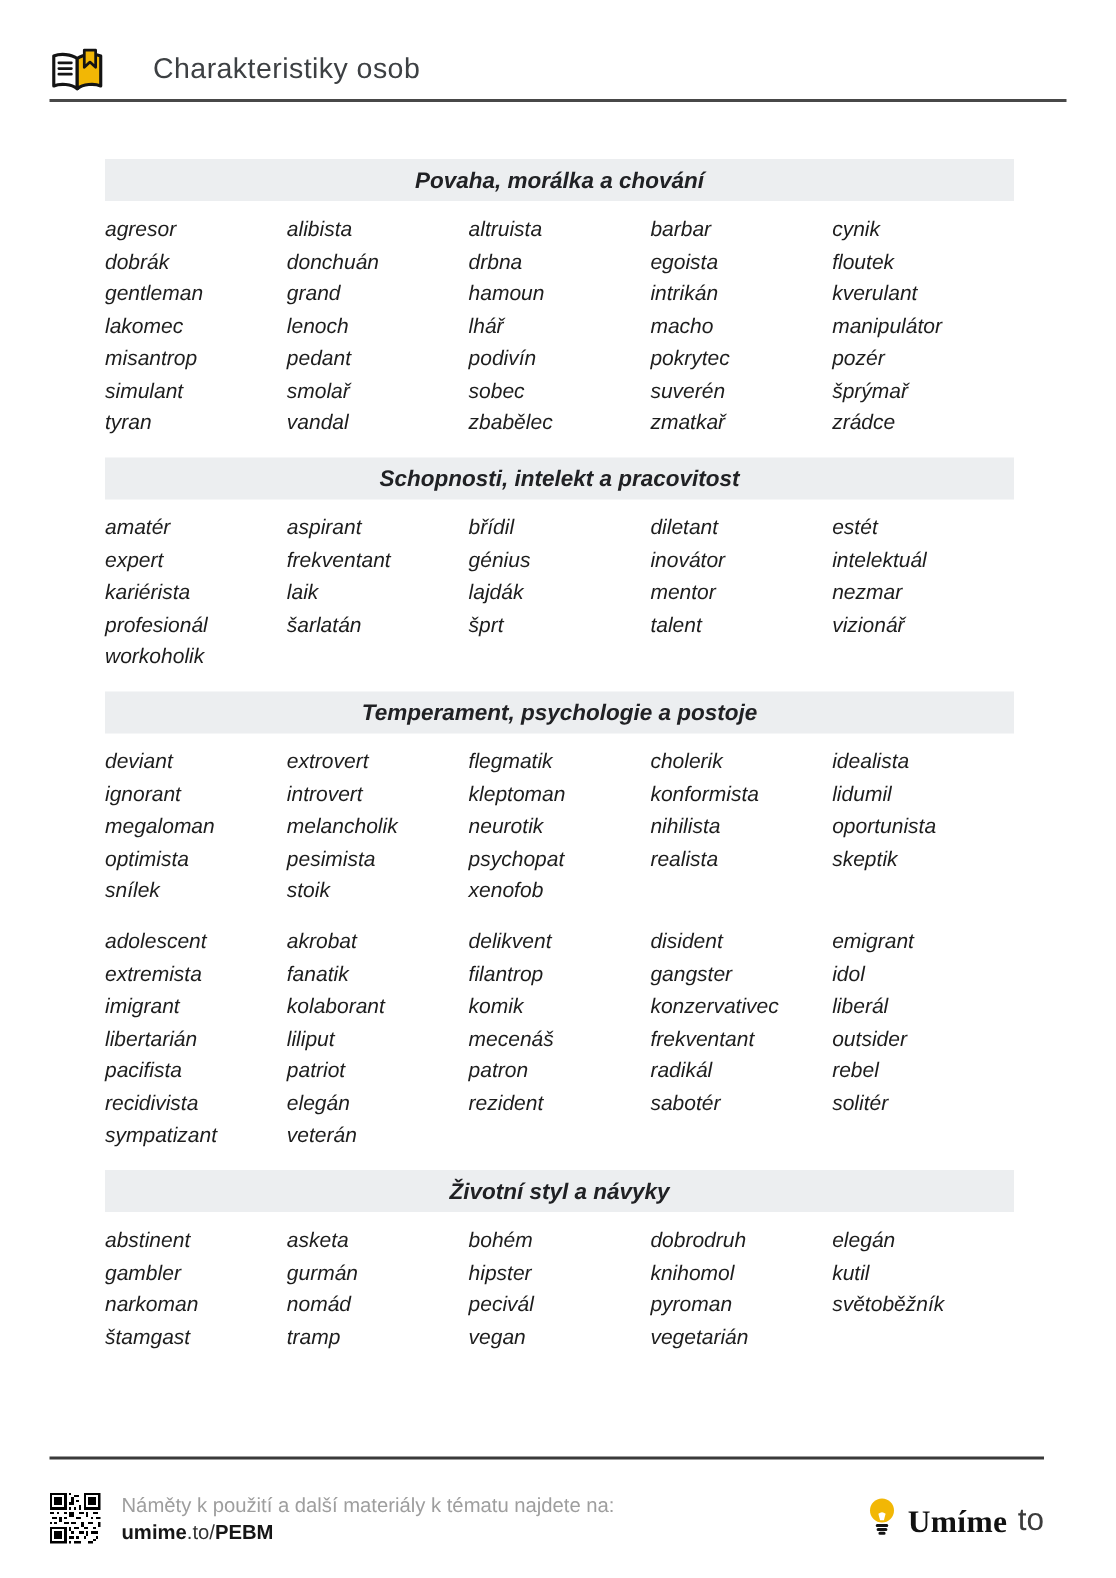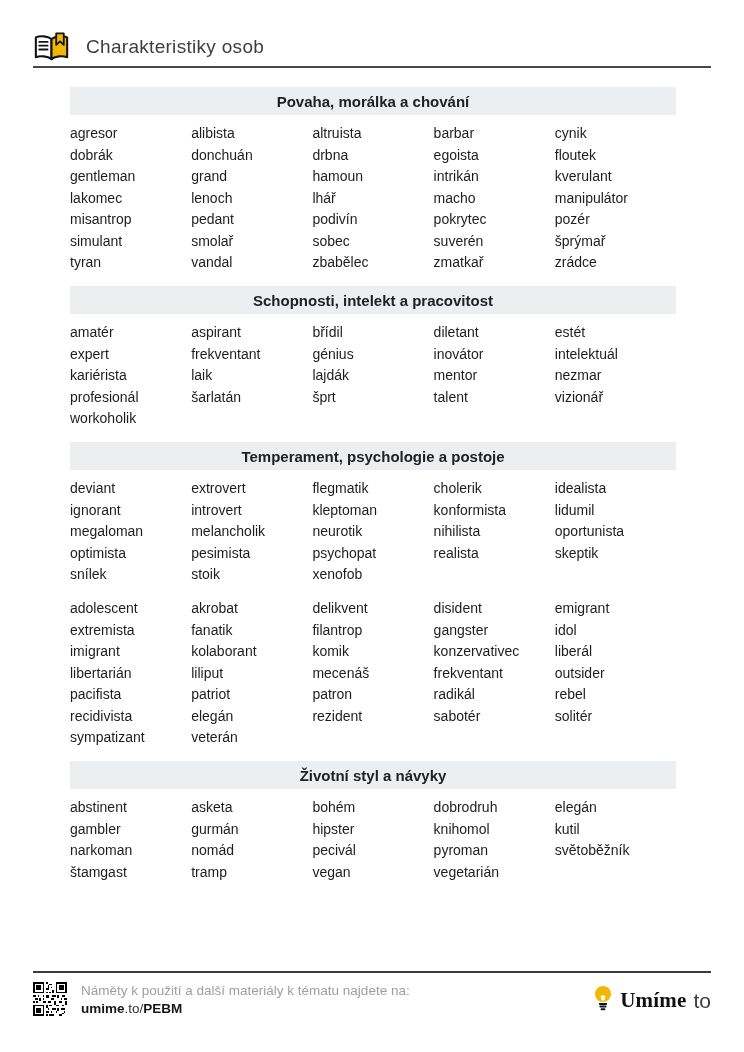--- a/index.html
+++ b/index.html
@@ -8,47 +8,47 @@
     background:#ffffff;
     font-family:"Liberation Sans", sans-serif;
     position:relative; overflow:hidden;
     color:#1d1d1d;
   }
   .page { position:absolute; inset:0; }
 
   
   .header {
     position:absolute; left:33px; right:33px; top:28px; height:40px;
-    display:flex; align-items:center; gap:16px;
+    display:flex; align-items:center; gap:32px;
     border-bottom:2px solid #484848;
     box-sizing:border-box;
   }
   .header svg { display:block; }
   .page-title {
     margin:0; font-size:19px; font-weight:400; color:#3d4043; letter-spacing:0.3px;
   }
 
   
-  .main { position:absolute; top:60px; left:70px; width:606px; }
+  .main { position:absolute; top:79px; left:70px; width:606px;font-style:italic; }
   .word-section { margin-top:12.5px; }
   .word-section:first-child { margin-top:27px; }
   .section-band {
     height:28px; background:#eceef0;
     display:flex; align-items:center; justify-content:center;
     font-size:15px; font-weight:700; color:#202124;
     margin-bottom:8px;
   }
   .word-grid { display:grid; grid-template-columns:repeat(5,1fr); }
   .word { font-size:14px; line-height:21.5px; white-space:nowrap; color:#1d1d1d; }
 
   
   .footer {
-    position:absolute; left:33px; right:33px; top:971px;
+    position:absolute; left:33px; right:48px; top:971px;
     border-top:2px solid #3a3a3a;
-    padding-top:9px;
+    padding-top:22px;
     display:flex; align-items:flex-start;
   }
   .qr { margin-right:14px; flex:0 0 auto; }
   .footer-texts { flex:1 1 auto; }
   .footer-note { font-size:13.5px; line-height:17px; color:#9e9e9e; }
   .footer-link { font-size:13.5px; line-height:19px; color:#333333; text-decoration:none; }
   .footer-link b { color:#161616; }
   .logo { display:flex; align-items:center; gap:7px; margin-top:3px; flex:0 0 auto; }
   .logo-bold { font-size:21px; font-weight:700; color:#111111; letter-spacing:0.2px;font-family:Liberation Serif, serif; }
   .logo-light { font-size:21px; font-weight:400; color:#3c3c3c; }

